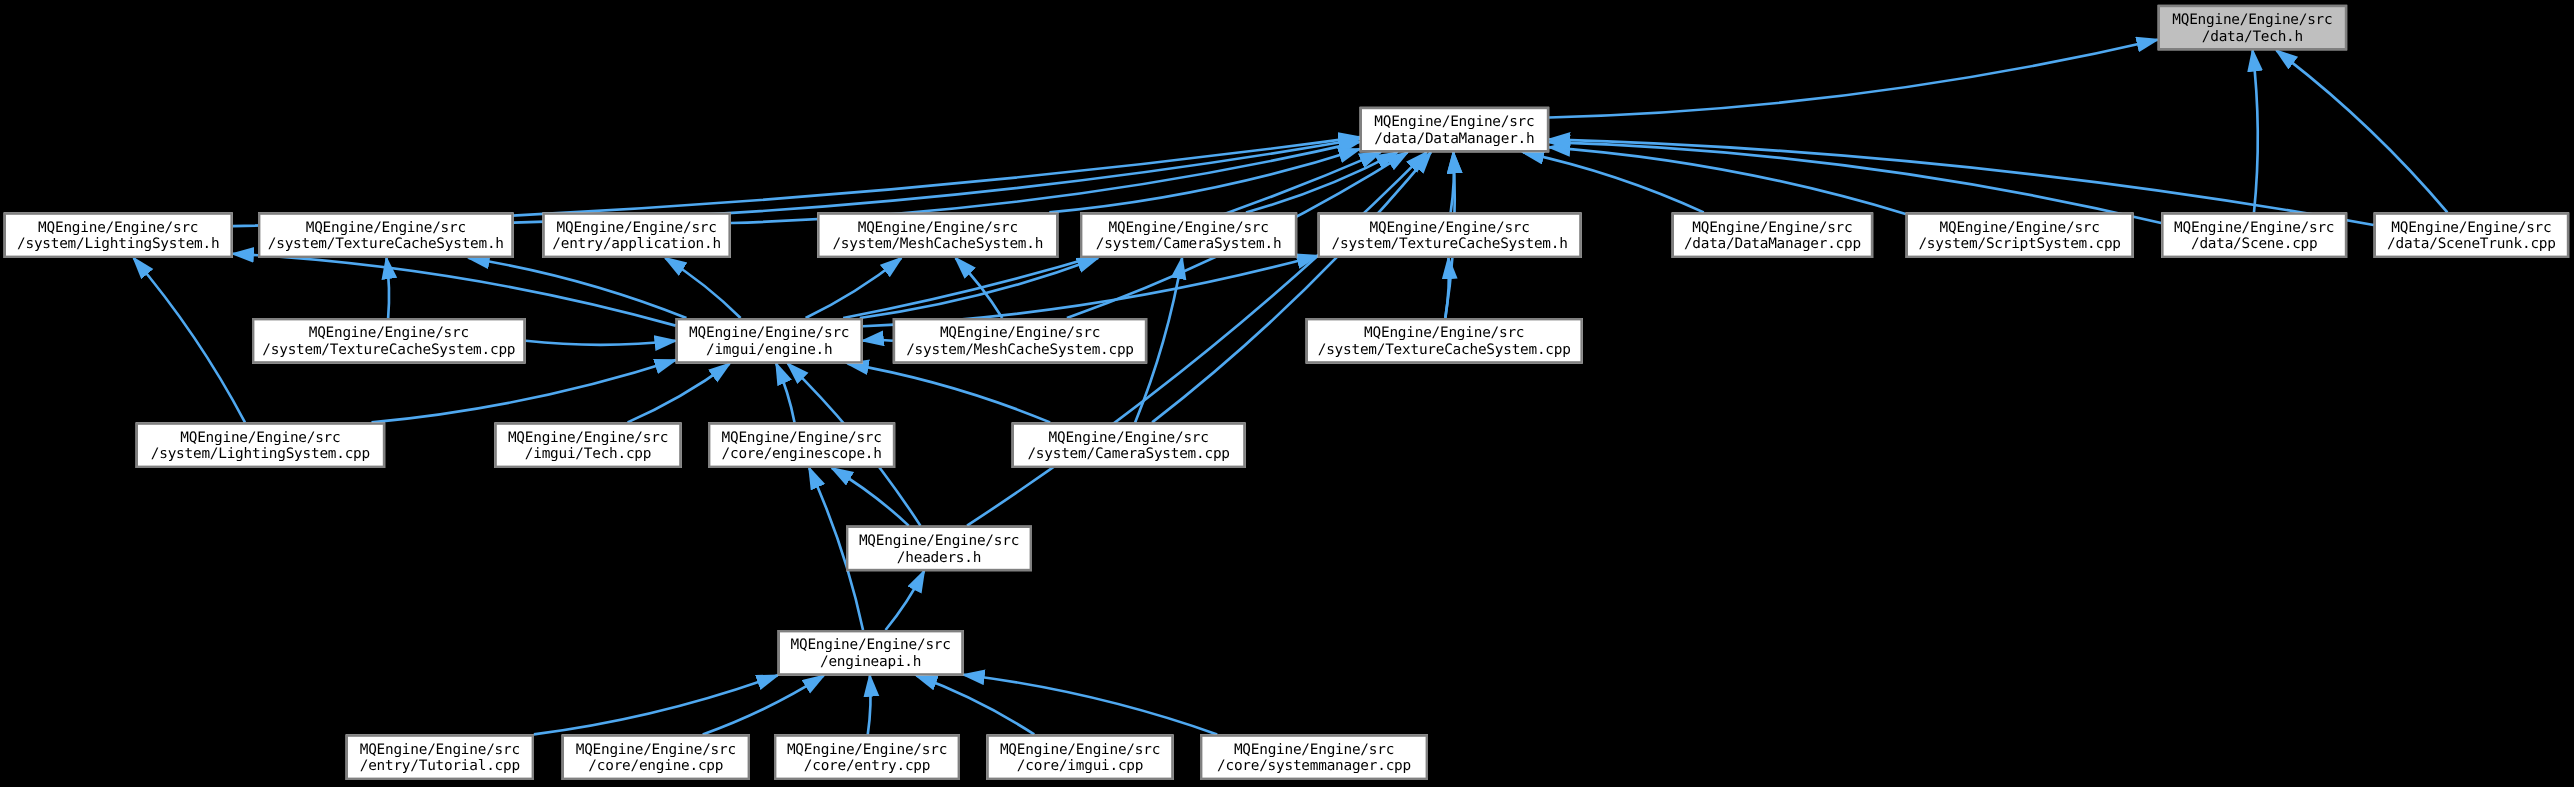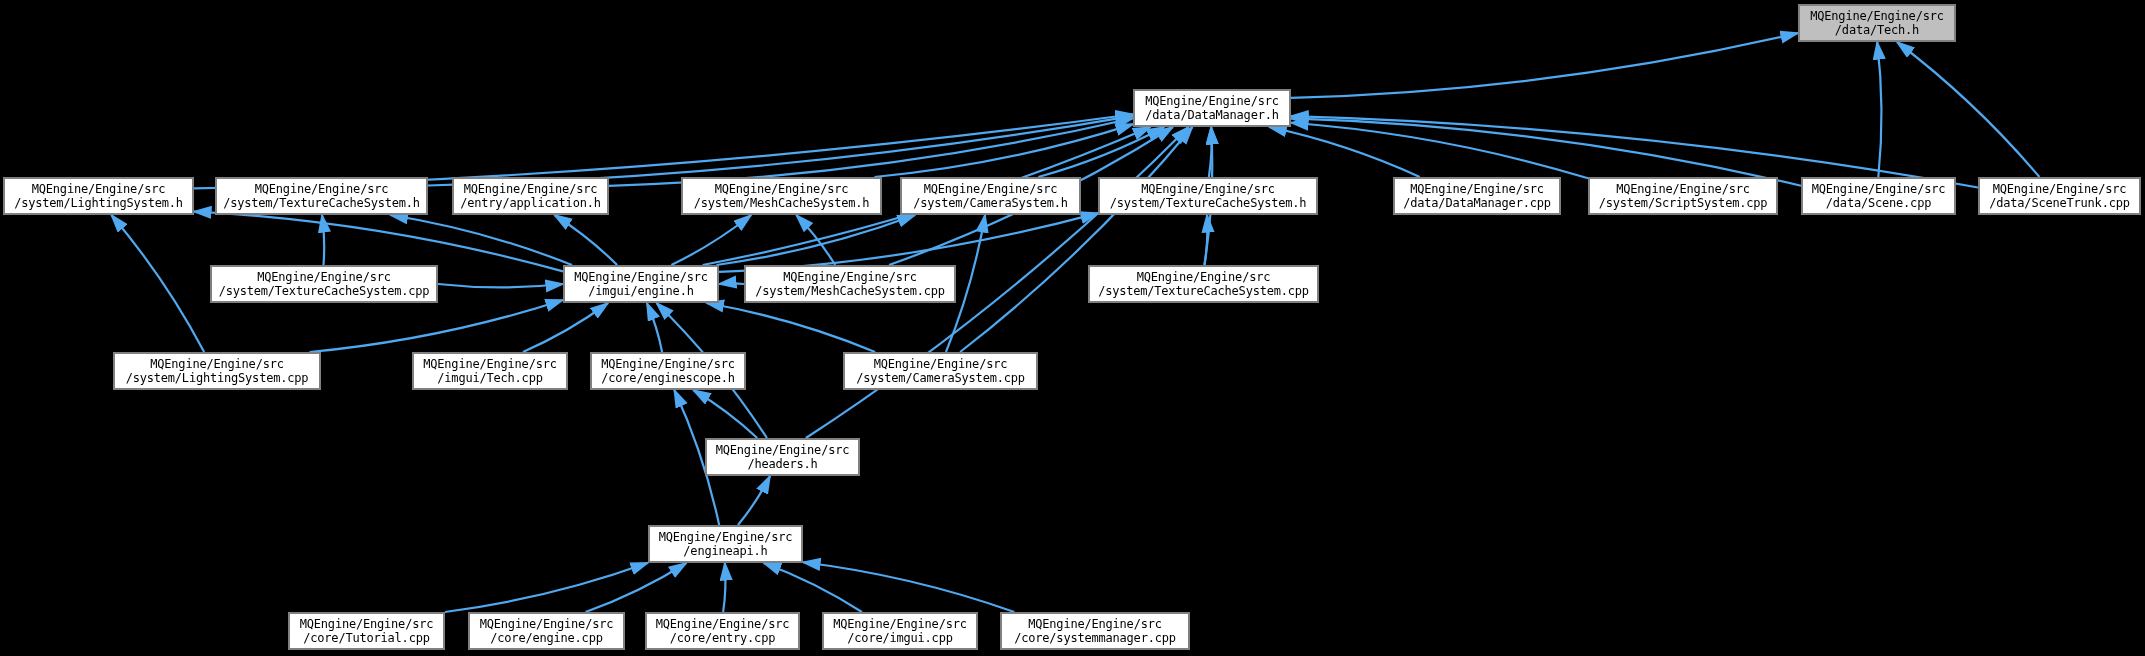--- a/index.html
+++ b/index.html
@@ -185,21 +185,21 @@
       <div class="node" style="left: 705px; top: 438px; width: 155px; height: 38px;">
         <span class="ln">MQEngine/Engine/src</span>
         <span class="ln">/headers.h</span>
       </div>
       <div class="node" style="left: 648px; top: 525px; width: 155px; height: 38px;">
         <span class="ln">MQEngine/Engine/src</span>
         <span class="ln">/engineapi.h</span>
       </div>
       <div class="node" style="left: 288px; top: 612px; width: 157px; height: 38px;">
         <span class="ln">MQEngine/Engine/src</span>
-        <span class="ln">/core/Tutorial.cpp</span>
+        <span class="ln">/entry/Tutorial.cpp</span>
       </div>
       <div class="node" style="left: 468px; top: 612px; width: 157px; height: 38px;">
         <span class="ln">MQEngine/Engine/src</span>
         <span class="ln">/core/engine.cpp</span>
       </div>
       <div class="node" style="left: 645px; top: 612px; width: 155px; height: 38px;">
         <span class="ln">MQEngine/Engine/src</span>
         <span class="ln">/core/entry.cpp</span>
       </div>
       <div class="node" style="left: 822px; top: 612px; width: 156px; height: 38px;">

